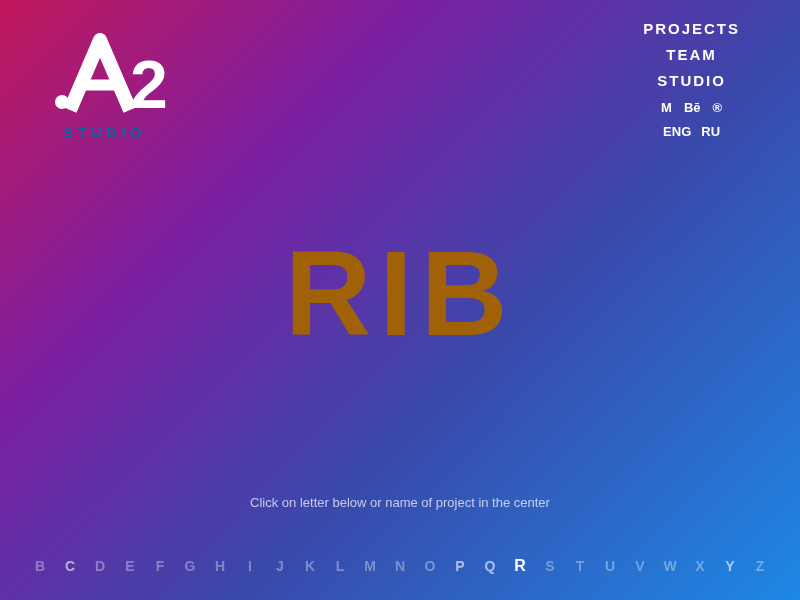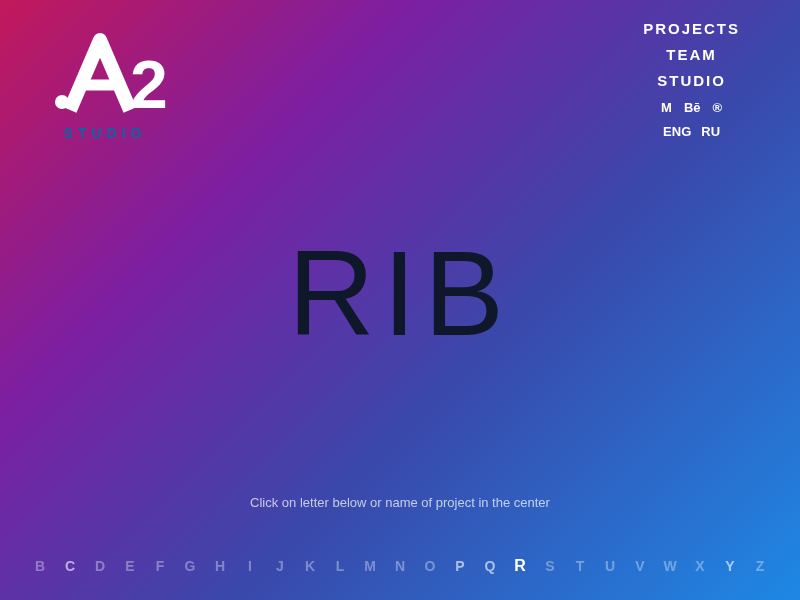--- a/index.html
+++ b/index.html
@@ -82,22 +82,22 @@
       cursor: pointer;
     }
 
     
     .main-title {
       position: absolute;
       top: 50%;
       left: 50%;
       transform: translate(-50%, -55%);
       font-size: 120px;
-      font-weight: 400;
-      color: #0f172a;
+      font-weight: 700;
+      color: #a16207;
       letter-spacing: 8px;
       user-select: none;
     }
 
     
     .instruction {
       position: absolute;
       bottom: 90px;
       left: 50%;
       transform: translateX(-50%);

